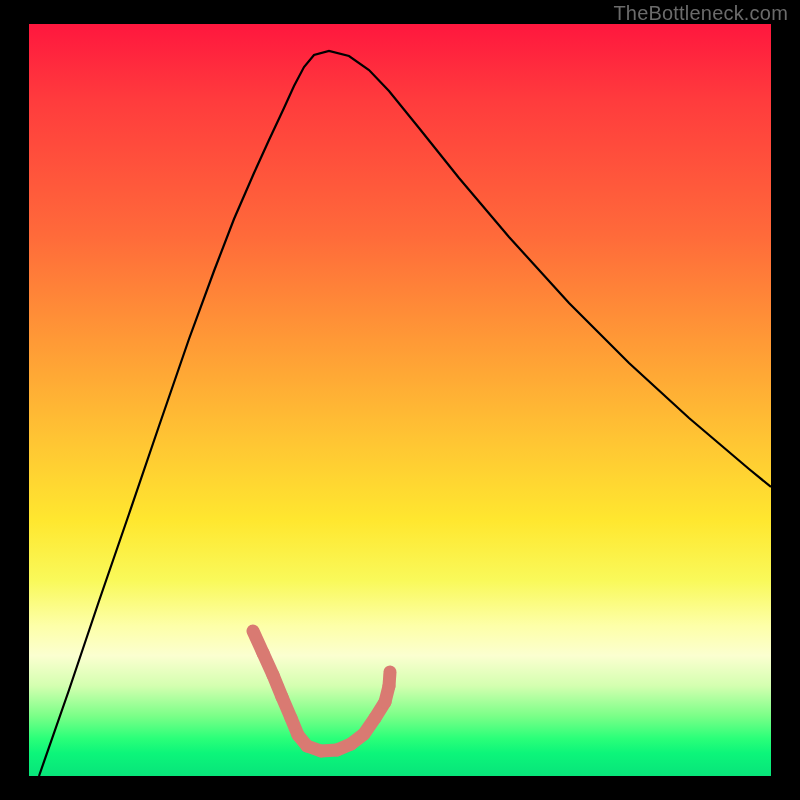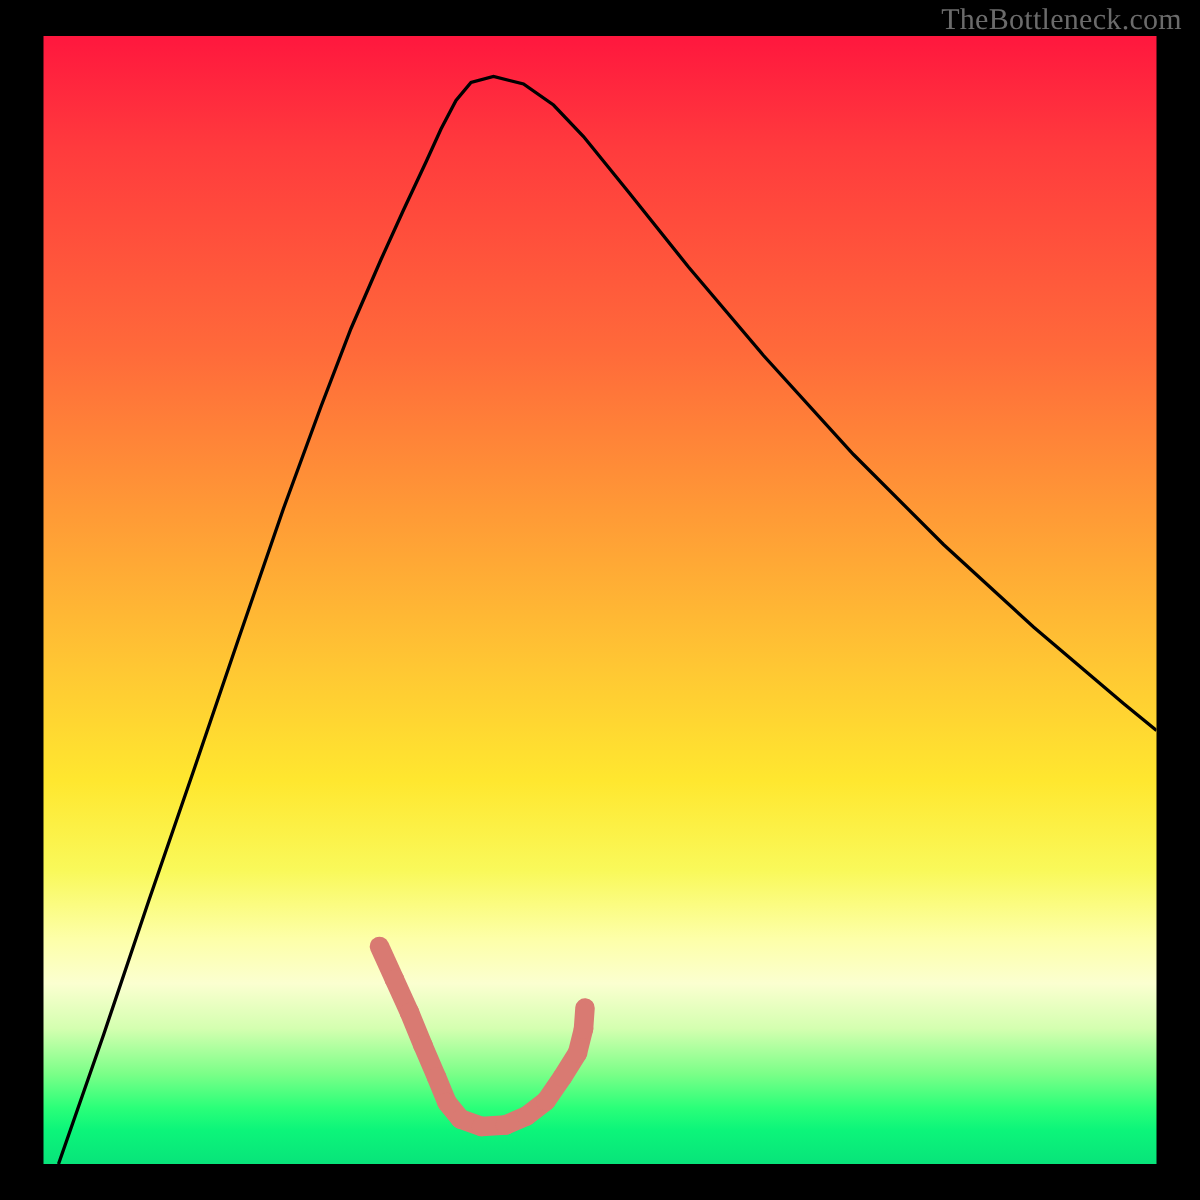--- a/index.html
+++ b/index.html
@@ -53,21 +53,20 @@
   }
   .watermark {
     position: absolute;
     top: 2px;
     right: 12px;
     color: #6b6b6b;
     font-size: 20px;
     font-weight: 500;
     letter-spacing: 0.2px;
     user-select: none;
-    font-family: Liberation Serif, serif;
   }
 </style>
 </head>
 <body>
 
 <div class="frame">
   <div class="plot-area"></div>
 
   <svg class="svg-layer" viewBox="0 0 742 752" preserveAspectRatio="none">
     <path id="curve-path" fill="none" d="M10,752 L40,666 L70,577 L100,490 L130,402 L160,315 L185,247 L205,195 L225,149 L240,116 L255,84 L265,62 L275,43 L285,31 L300,27 L320,32 L340,46 L360,67 L390,104 L430,154 L480,213 L540,279 L600,339 L660,394 L720,445 L742,463" stroke="#000000" stroke-width="2.2"></path>

